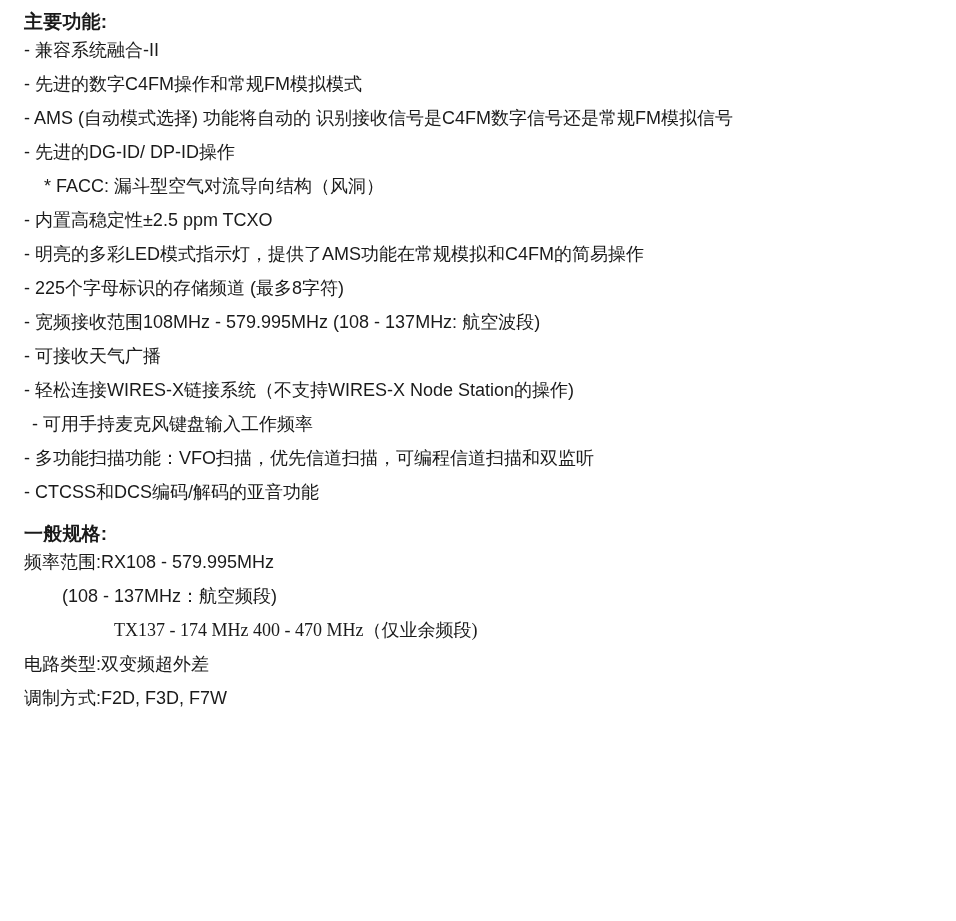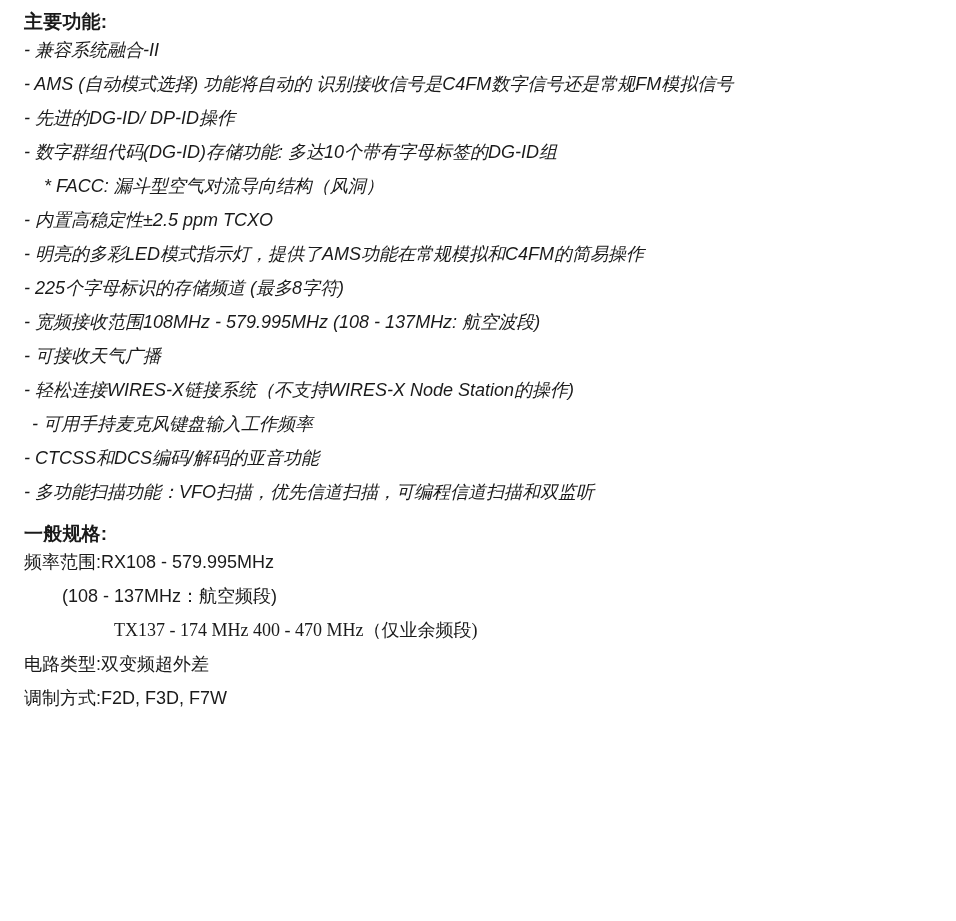--- a/index.html
+++ b/index.html
@@ -33,21 +33,20 @@
     font-weight: bold;
     line-height: 1.0;
     margin: 23px 0 10px 0;
     letter-spacing: 0.2px;
   }
   .line {
     font-size: 18px;
     line-height: 1.0;
     margin: 0 0 16px 0;
     white-space: pre;
-    font-style: italic;
   }
   .line.sub {
     padding-left: 20px;
   }
   .line.indent1 {
     padding-left: 8px;
   }
   .spec {
     font-size: 18px;
     line-height: 1.0;
@@ -59,33 +58,33 @@
 </style>
 </head>
 <body>
 
 <div class="page">
 
   <div class="heading">主要功能:</div>
 
   <div>
     <div class="line">- 兼容系统融合-II</div>
+    <div class="line">- 先进的数字C4FM操作和常规FM模拟模式</div>
     <div class="line">- AMS (自动模式选择) 功能将自动的 识别接收信号是C4FM数字信号还是常规FM模拟信号</div>
     <div class="line">- 先进的DG-ID/ DP-ID操作</div>
-    <div class="line">- 数字群组代码(DG-ID)存储功能: 多达10个带有字母标签的DG-ID组</div>
     <div class="line sub">* FACC: 漏斗型空气对流导向结构（风洞）</div>
     <div class="line">- 内置高稳定性±2.5 ppm TCXO</div>
     <div class="line">- 明亮的多彩LED模式指示灯，提供了AMS功能在常规模拟和C4FM的简易操作</div>
     <div class="line">- 225个字母标识的存储频道 (最多8字符)</div>
     <div class="line">- 宽频接收范围108MHz - 579.995MHz (108 - 137MHz: 航空波段)</div>
     <div class="line">- 可接收天气广播</div>
     <div class="line">- 轻松连接WIRES-X链接系统（不支持WIRES-X Node Station的操作)</div>
     <div class="line indent1">- 可用手持麦克风键盘输入工作频率</div>
+    <div class="line">- 多功能扫描功能：VFO扫描，优先信道扫描，可编程信道扫描和双监听</div>
     <div class="line">- CTCSS和DCS编码/解码的亚音功能</div>
-    <div class="line">- 多功能扫描功能：VFO扫描，优先信道扫描，可编程信道扫描和双监听</div>
   </div>
 
   <div class="heading2">一般规格:</div>
 
   <div>
     <div class="spec">频率范围:RX108 - 579.995MHz</div>
     <div class="spec ind1">(108 - 137MHz：航空频段)</div>
     <div class="spec ind2">TX137 - 174 MHz 400 - 470 MHz（仅业余频段)</div>
     <div class="spec">电路类型:双变频超外差</div>
     <div class="spec">调制方式:F2D, F3D, F7W</div>

